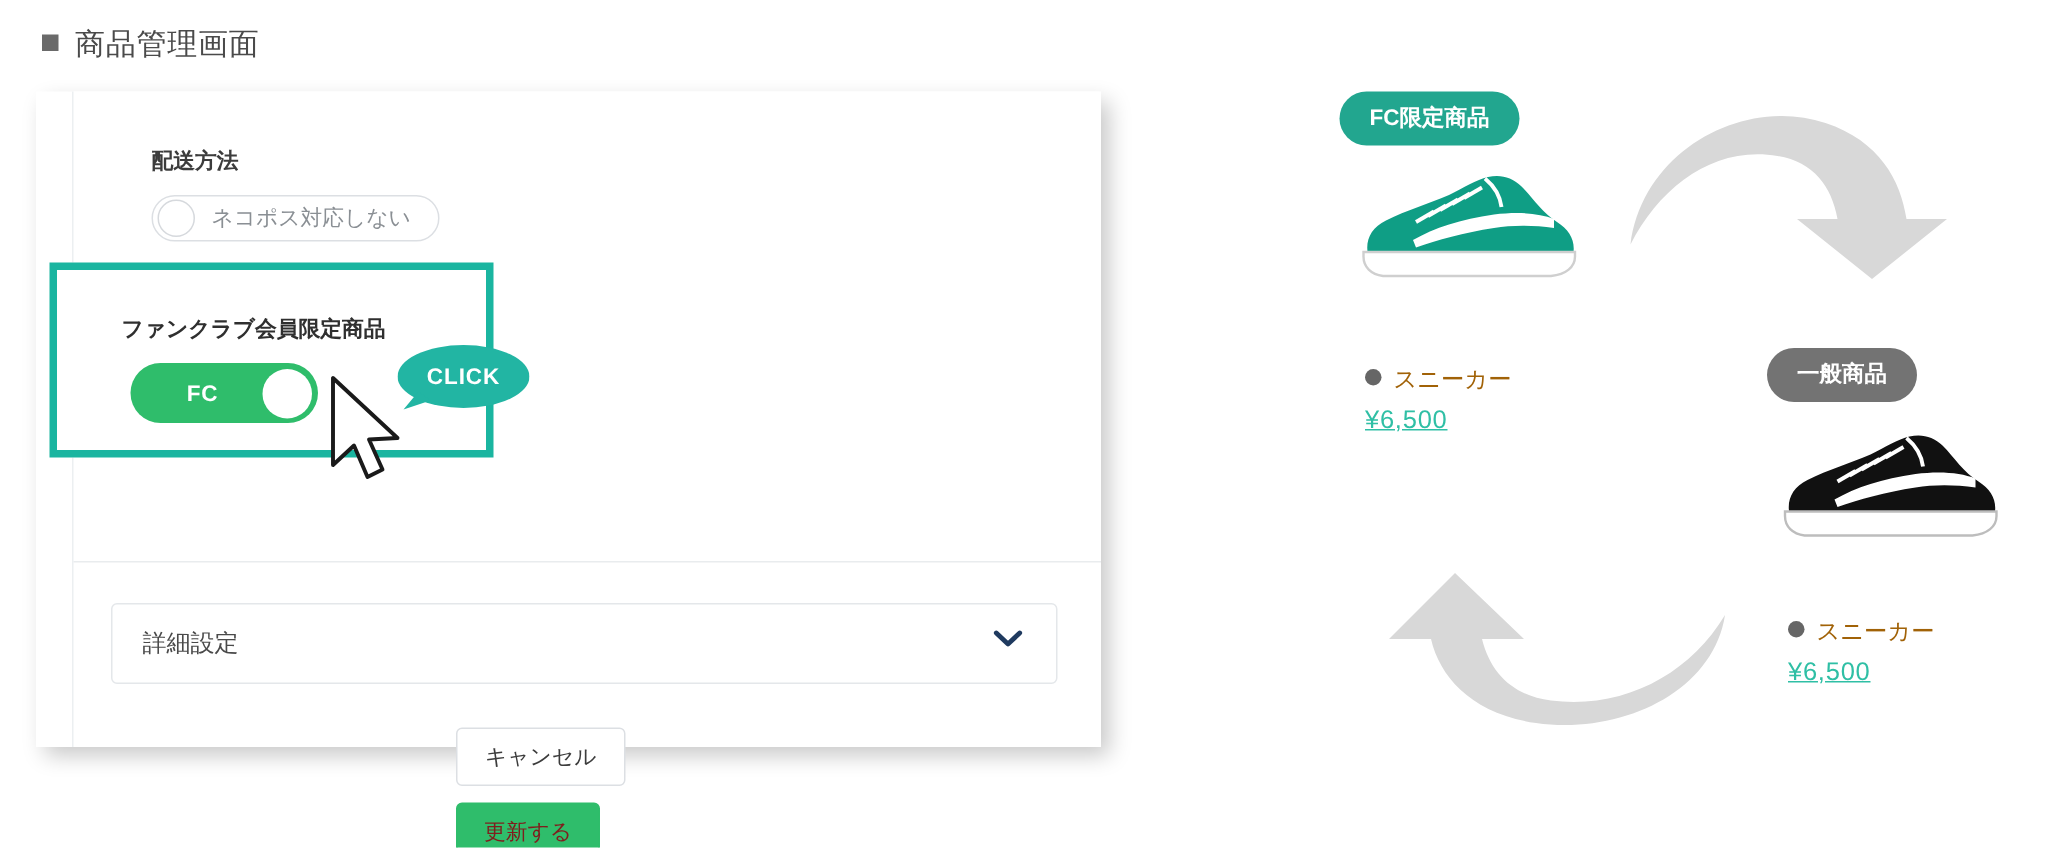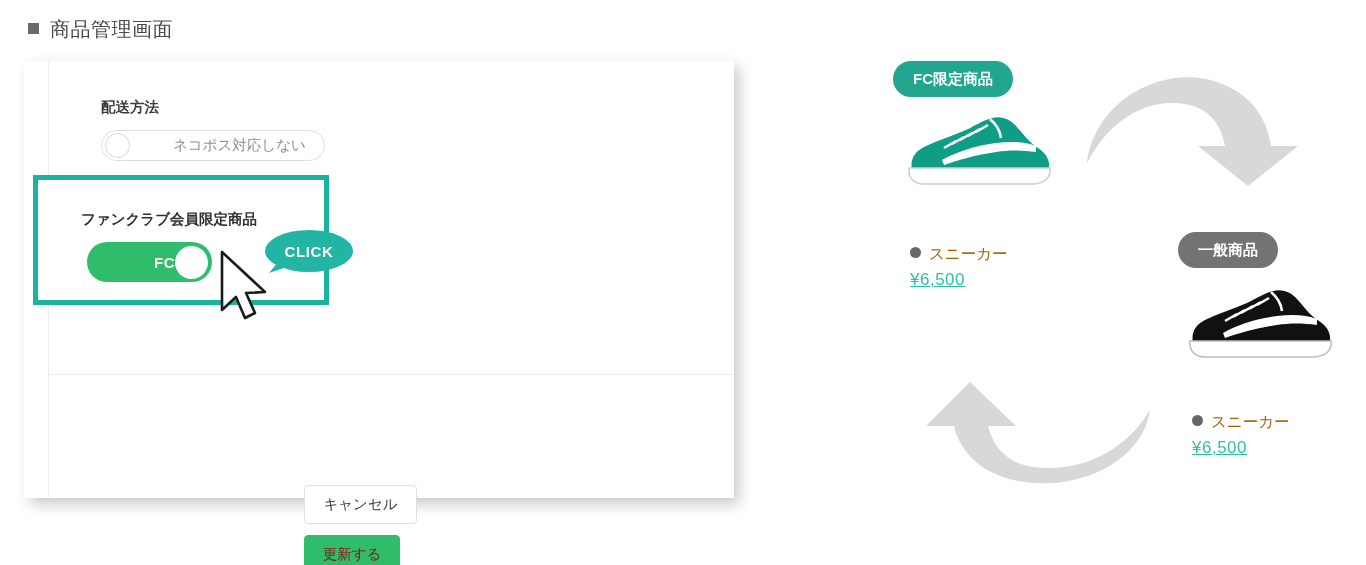--- a/index.html
+++ b/index.html
@@ -72,21 +72,20 @@
   
   .toggle-off {
     display: inline-flex;
     align-items: center;
     height: 31px;
     border: 1px solid #dcdfe3;
     border-radius: 16px;
     background: #ffffff;
     padding: 0 18px 0 3px;
     box-sizing: border-box;
-    gap: 32px;
   }
   .toggle-off .knob {
     width: 25px;
     height: 25px;
     border-radius: 50%;
     background: #ffffff;
     border: 1px solid #d6d9dd;
     box-sizing: border-box;
     flex: none;
   }
@@ -124,21 +123,21 @@
     top: 62px;
     width: 125px;
     height: 40px;
     border-radius: 21px;
     background: #2fbd6b;
     display: flex;
     align-items: center;
   }
   #fc-toggle .on-text {
     flex: 1;
-    text-align: right;
+    text-align: center;
     font-size: 15px;
     font-weight: bold;
     color: #ffffff;
     letter-spacing: 0.5px;
     padding-left: 8px;
   }
   #fc-toggle .knob-on {
     width: 33px;
     height: 33px;
     border-radius: 50%;
@@ -320,20 +319,28 @@
     <div id="ship-section">
       <div class="field-label">配送方法</div>
       <div class="toggle-off">
         <span class="knob"></span>
         <span class="tg-label">ネコポス対応しない</span>
       </div>
     </div>
 
     <div id="divider" style="left:0;width:685px;"></div>
 
+    <div id="accordion" style="left:25px;">
+      <span class="acc-title">詳細設定</span>
+      <span>
+        <svg width="20" height="13" viewBox="0 0 20 13">
+          <path d="M2.2 2 L10 9.4 L17.8 2" fill="none" stroke="#1f3a5f" stroke-width="3.2" stroke-linecap="round" stroke-linejoin="round"></path>
+        </svg>
+      </span>
+    </div>
 
     <div id="btn-row" style="left:255px;">
       <button class="btn" id="btn-cancel">キャンセル</button>
       <button class="btn" id="btn-update">更新する</button>
     </div>
 
   </div>
 
   <div id="fc-box" style="left:9px;top:114px;">
     <div id="fc-label">ファンクラブ会員限定商品</div>

